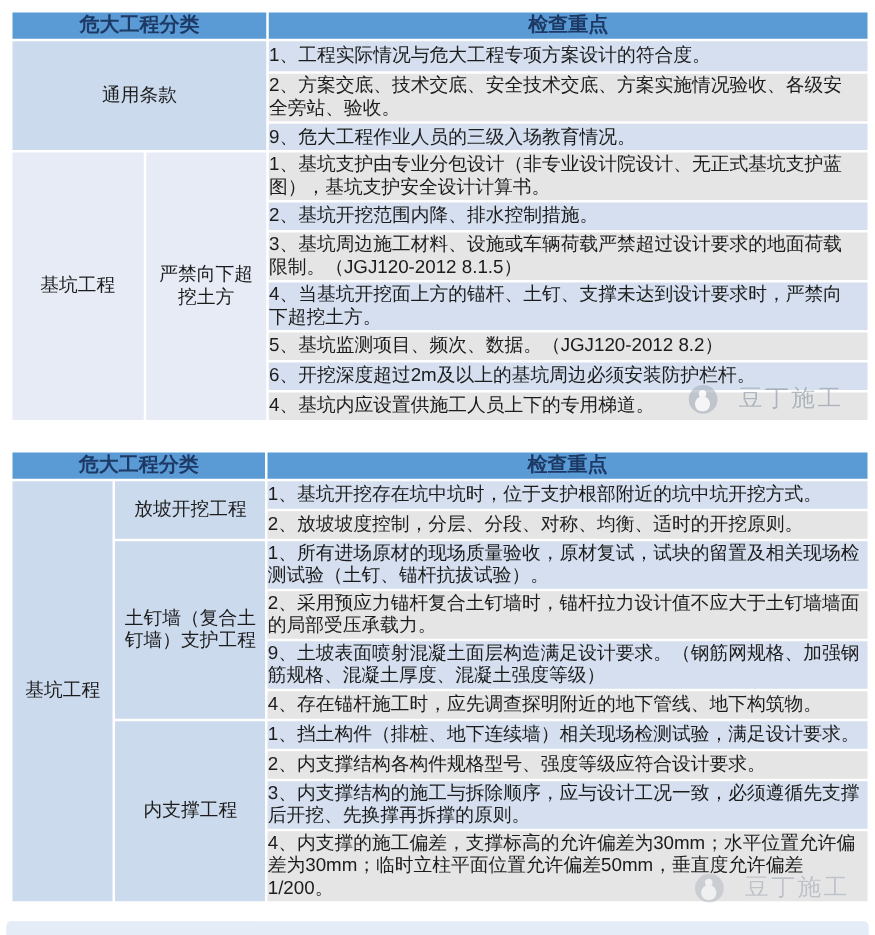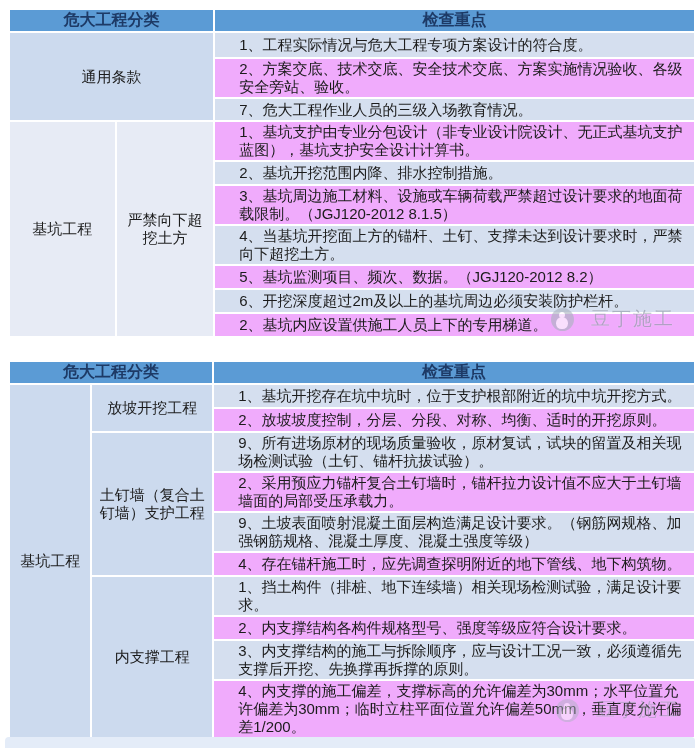--- a/index.html
+++ b/index.html
@@ -14,27 +14,27 @@
     border-collapse:separate;border-spacing:2px;table-layout:fixed;
     width:688px;
   }
   th,td{overflow:hidden;vertical-align:middle;}
   th.hd{
     background:#5b9bd5;color:#1d3a66;font-weight:bold;
     font-size:16px;text-align:center;padding:0;
   }
   td.itm{
     font-size:15px;line-height:18px;text-align:left;
-    padding:1px 6px 1px 24px;
+    padding:1px 6px 1px 0;
   }
   td.cat{
     font-size:15px;text-align:center;line-height:18px;padding:1px 4px;margin-top:33px;
   }
   .dk{background:#d5dfef;}
-  .lt{background:#f0abfc;}
+  .lt{background:#e5e5e5;}
   .cdk{background:#ccdaee;}
   .clt{background:#e7ebf5;}
   .gap{height:22px;}
   .strip{
     position:absolute;left:5px;top:737px;width:690px;height:11px;
     background:#e4ecf8;border-radius:4px 4px 0 0;
   }
   .wm{
     position:absolute;display:flex;align-items:center;gap:17px;
     pointer-events:none;
@@ -78,21 +78,21 @@
       <th class="hd">检查重点</th>
     </tr>
     <tr class="h24">
       <td class="cat cdk" colspan="2" rowspan="3">通用条款</td>
       <td class="itm dk">1、工程实际情况与危大工程专项方案设计的符合度。</td>
     </tr>
     <tr class="h36">
       <td class="itm lt">2、方案交底、技术交底、安全技术交底、方案实施情况验收、各级安全旁站、验收。</td>
     </tr>
     <tr class="h23">
-      <td class="itm dk">7、危大工程作业人员的三级入场教育情况。</td>
+      <td class="itm dk">9、危大工程作业人员的三级入场教育情况。</td>
     </tr>
     <tr class="h36">
       <td class="cat clt" rowspan="7">基坑工程</td>
       <td class="cat clt" rowspan="7">严禁向下超挖土方</td>
       <td class="itm lt">1、基坑支护由专业分包设计（非专业设计院设计、无正式基坑支护蓝图），基坑支护安全设计计算书。</td>
     </tr>
     <tr class="h22">
           <td class="itm dk">2、基坑开挖范围内降、排水控制措施。</td>
         </tr>
     <tr class="h37">
@@ -101,21 +101,21 @@
     <tr class="h37">
           <td class="itm dk">4、当基坑开挖面上方的锚杆、土钉、支撑未达到设计要求时，严禁向下超挖土方。</td>
         </tr>
     <tr class="h22">
           <td class="itm lt">5、基坑监测项目、频次、数据。（JGJ120-2012 8.2）</td>
         </tr>
     <tr class="h22">
           <td class="itm dk">6、开挖深度超过2m及以上的基坑周边必须安装防护栏杆。</td>
         </tr>
     <tr class="h22">
-          <td class="itm lt">2、基坑内应设置供施工人员上下的专用梯道。</td>
+          <td class="itm lt">4、基坑内应设置供施工人员上下的专用梯道。</td>
         </tr>
   </tbody>
     </table>
 
   <div class="gap"></div>
 
   <table>
     <colgroup>
         <col style="width:80px">
         <col style="width:119px">
@@ -129,21 +129,21 @@
     <tr class="h22">
       <td class="cat cdk" rowspan="10">基坑工程</td>
       <td class="cat cdk" rowspan="2">放坡开挖工程</td>
       <td class="itm dk">1、基坑开挖存在坑中坑时，位于支护根部附近的坑中坑开挖方式。</td>
     </tr>
     <tr class="h22">
           <td class="itm lt">2、放坡坡度控制，分层、分段、对称、均衡、适时的开挖原则。</td>
         </tr>
     <tr class="h37">
       <td class="cat cdk" rowspan="4">土钉墙（复合土钉墙）支护工程</td>
-      <td class="itm dk">9、所有进场原材的现场质量验收，原材复试，试块的留置及相关现场检测试验（土钉、锚杆抗拔试验）。</td>
+      <td class="itm dk">1、所有进场原材的现场质量验收，原材复试，试块的留置及相关现场检测试验（土钉、锚杆抗拔试验）。</td>
     </tr>
     <tr class="h37">
           <td class="itm lt">2、采用预应力锚杆复合土钉墙时，锚杆拉力设计值不应大于土钉墙墙面的局部受压承载力。</td>
         </tr>
     <tr class="h37">
           <td class="itm dk">9、土坡表面喷射混凝土面层构造满足设计要求。（钢筋网规格、加强钢筋规格、混凝土厚度、混凝土强度等级）</td>
         </tr>
     <tr class="h22">
           <td class="itm lt">4、存在锚杆施工时，应先调查探明附近的地下管线、地下构筑物。</td>
         </tr>

